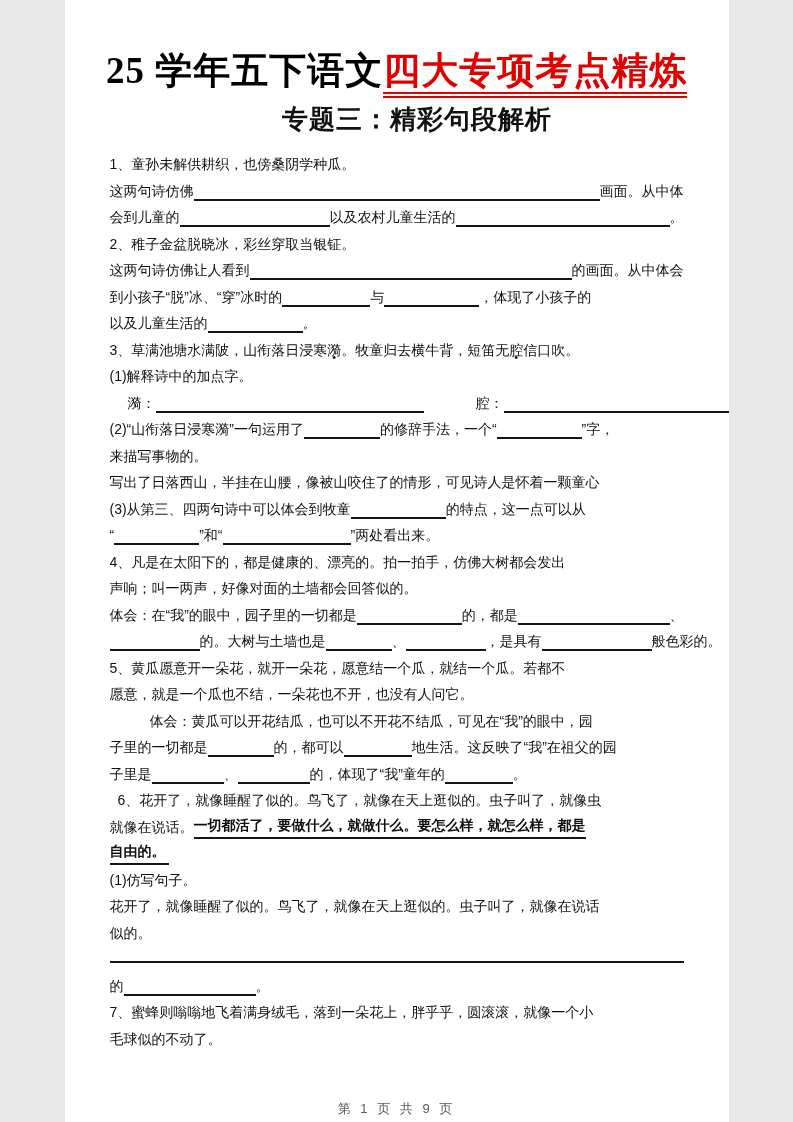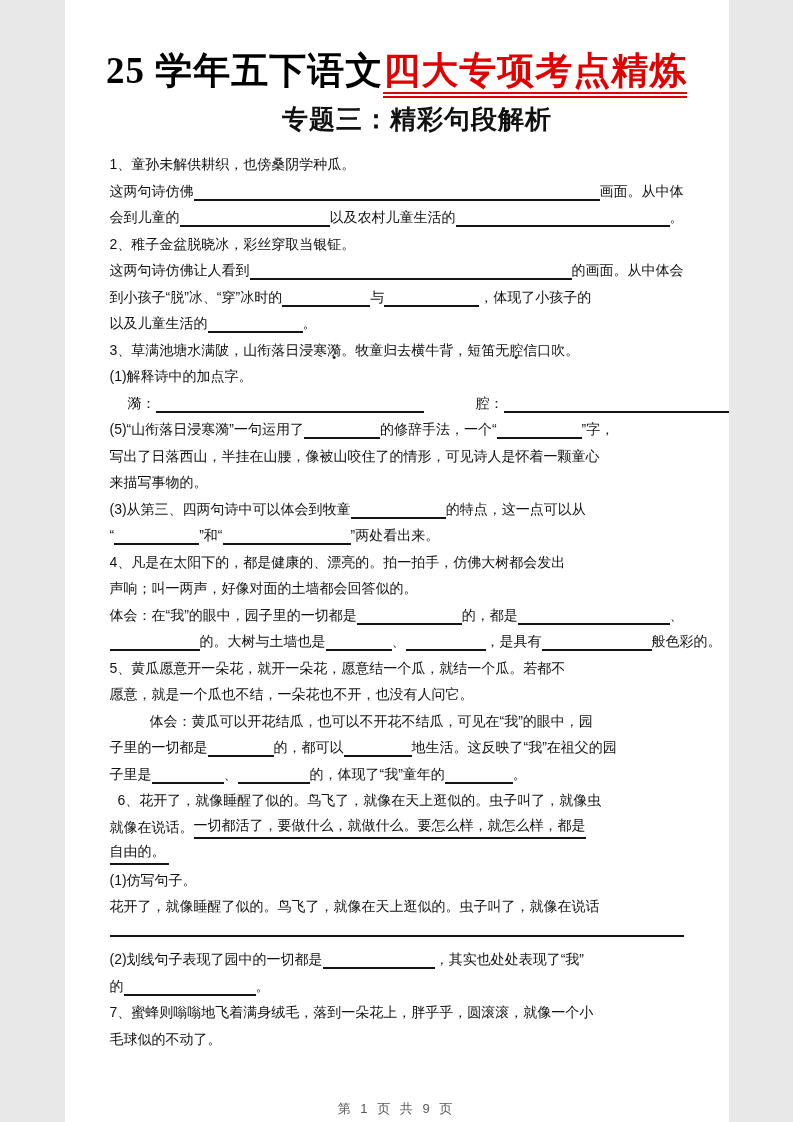--- a/index.html
+++ b/index.html
@@ -27,21 +27,21 @@
   .line {
     display:flex; align-items:flex-end; height:26.5px;
     white-space:pre; font-size:14px; line-height:24px;
   }
   .seg { flex:0 0 auto; }
   .blank {
     display:inline-block; height:5px; border-bottom:2px solid #151515;
     margin-bottom:2px; flex:0 0 auto;
   }
   .space { display:inline-block; flex:0 0 auto; }
-  .u { border-bottom:2px solid #151515; }
+  .u { border-bottom:2px solid #151515;font-weight:bold; }
   .dot { position:relative; }
   .dot::after {
     content:"\2022"; position:absolute; left:50%; bottom:-7px;
     transform:translateX(-50%); font-size:11px; color:#111;
   }
   .line.rule .blank { margin-bottom:8px; }
   .footer {
     position:absolute; bottom:4px; left:0; width:100%;
     text-align:center; font-size:13px; color:#5a5a5a; letter-spacing:3px;
   }
@@ -56,39 +56,39 @@
       <div class="line"><span class="seg">1、童孙未解供耕织，也傍桑阴学种瓜。</span></div>
       <div class="line"><span class="seg">这两句诗仿佛</span><span class="blank" style="flex: 1 1 auto;"></span><span class="seg">画面。从中体</span></div>
       <div class="line"><span class="seg">会到儿童的</span><span class="blank" style="width: 150px;"></span><span class="seg">以及农村儿童生活的</span><span class="blank" style="flex: 1 1 auto;"></span><span class="seg">。</span></div>
       <div class="line"><span class="seg">2、稚子金盆脱晓冰，彩丝穿取当银钲。</span></div>
       <div class="line"><span class="seg">这两句诗仿佛让人看到</span><span class="blank" style="flex: 1 1 auto;"></span><span class="seg">的画面。从中体会</span></div>
       <div class="line"><span class="seg">到小孩子“脱”冰、“穿”冰时的</span><span class="blank" style="width: 88px;"></span><span class="seg">与</span><span class="blank" style="width: 95px;"></span><span class="seg">，体现了小孩子的</span></div>
       <div class="line"><span class="seg">以及儿童生活的</span><span class="blank" style="width: 95px;"></span><span class="seg">。</span></div>
       <div class="line"><span class="seg">3、草满池塘水满陂，山衔落日浸寒</span><span class="seg dot">漪</span><span class="seg">。牧童归去横牛背，短笛无</span><span class="seg dot">腔</span><span class="seg">信口吹。</span></div>
       <div class="line"><span class="seg">(1)解释诗中的加点字。</span></div>
       <div class="line" style="padding-left: 18px;"><span class="seg">漪：</span><span class="blank" style="width: 268px;"></span><span class="space" style="width: 52px;"></span><span class="seg">腔：</span><span class="blank" style="width: 248px;"></span></div>
-      <div class="line"><span class="seg">(5)“山衔落日浸寒漪”一句运用了</span><span class="blank" style="width: 76px;"></span><span class="seg">的修辞手法，一个“</span><span class="blank" style="width: 85px;"></span><span class="seg">”字，</span></div>
+      <div class="line"><span class="seg">(2)“山衔落日浸寒漪”一句运用了</span><span class="blank" style="width: 76px;"></span><span class="seg">的修辞手法，一个“</span><span class="blank" style="width: 85px;"></span><span class="seg">”字，</span></div>
+      <div class="line"><span class="seg">来描写事物的。</span></div>
       <div class="line"><span class="seg">写出了日落西山，半挂在山腰，像被山咬住了的情形，可见诗人是怀着一颗童心</span></div>
-      <div class="line"><span class="seg">来描写事物的。</span></div>
       <div class="line"><span class="seg">(3)从第三、四两句诗中可以体会到牧童</span><span class="blank" style="width: 95px;"></span><span class="seg">的特点，这一点可以从</span></div>
       <div class="line"><span class="seg">“</span><span class="blank" style="width: 85px;"></span><span class="seg">”和“</span><span class="blank" style="width: 128px;"></span><span class="seg">”两处看出来。</span></div>
       <div class="line"><span class="seg">4、凡是在太阳下的，都是健康的、漂亮的。拍一拍手，仿佛大树都会发出</span></div>
       <div class="line"><span class="seg">声响；叫一两声，好像对面的土墙都会回答似的。</span></div>
       <div class="line"><span class="seg">体会：在“我”的眼中，园子里的一切都是</span><span class="blank" style="width: 105px;"></span><span class="seg">的，都是</span><span class="blank" style="flex: 1 1 auto;"></span><span class="seg">、</span></div>
       <div class="line"><span class="blank" style="width: 90px;"></span><span class="seg">的。大树与土墙也是</span><span class="blank" style="width: 66px;"></span><span class="seg">、</span><span class="blank" style="width: 80px;"></span><span class="seg">，是具有</span><span class="blank" style="width: 110px;"></span><span class="seg">般色彩的。</span></div>
       <div class="line"><span class="seg">5、黄瓜愿意开一朵花，就开一朵花，愿意结一个瓜，就结一个瓜。若都不</span></div>
       <div class="line"><span class="seg">愿意，就是一个瓜也不结，一朵花也不开，也没有人问它。</span></div>
       <div class="line" style="padding-left: 40px;"><span class="seg">体会：黄瓜可以开花结瓜，也可以不开花不结瓜，可见在“我”的眼中，园</span></div>
       <div class="line"><span class="seg">子里的一切都是</span><span class="blank" style="width: 66px;"></span><span class="seg">的，都可以</span><span class="blank" style="width: 68px;"></span><span class="seg">地生活。这反映了“我”在祖父的园</span></div>
       <div class="line"><span class="seg">子里是</span><span class="blank" style="width: 72px;"></span><span class="seg">、</span><span class="blank" style="width: 72px;"></span><span class="seg">的，体现了“我”童年的</span><span class="blank" style="width: 68px;"></span><span class="seg">。</span></div>
       <div class="line" style="padding-left: 8px;"><span class="seg">6、花开了，就像睡醒了似的。鸟飞了，就像在天上逛似的。虫子叫了，就像虫</span></div>
       <div class="line"><span class="seg">就像在说话。</span><span class="seg u">一切都活了，要做什么，就做什么。要怎么样，就怎么样，都是</span></div>
       <div class="line"><span class="seg u">自由的。 </span></div>
       <div class="line"><span class="seg">(1)仿写句子。</span></div>
       <div class="line"><span class="seg">花开了，就像睡醒了似的。鸟飞了，就像在天上逛似的。虫子叫了，就像在说话</span></div>
+      <div class="line"><span class="seg">似的。</span></div>
       <div class="line rule"><span class="blank" style="flex: 1 1 auto;"></span></div>
-      <div class="line"><span class="seg">(2)划线句子表现了园中的一切都是</span><span class="blank" style="width: 112px;"></span><span class="seg">，其实也处处表现了“我”</span></div>
       <div class="line"><span class="seg">的</span><span class="blank" style="width: 132px;"></span><span class="seg">。</span></div>
       <div class="line"><span class="seg">7、蜜蜂则嗡嗡地飞着满身绒毛，落到一朵花上，胖乎乎，圆滚滚，就像一个小</span></div>
       <div class="line"><span class="seg">毛球似的不动了。</span></div>
     </div>
   <div class="footer" style="color: rgb(90, 90, 90);">第 1 页 共 9 页</div>
 </div>
 
 </body></html>

